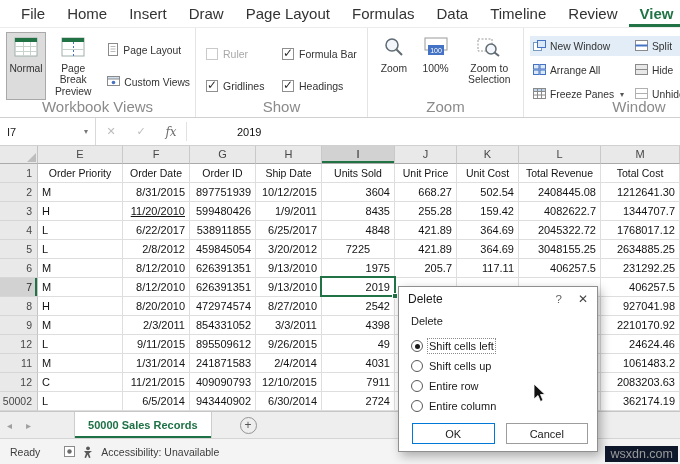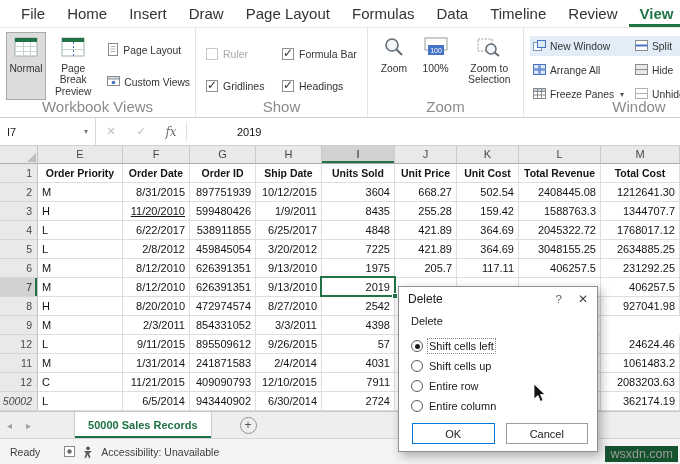--- a/index.html
+++ b/index.html
@@ -44,21 +44,21 @@
 #grid{position:absolute;left:0;top:146px;width:680px;height:265px;background:#fff;overflow:hidden}
 #grid-head{display:flex;height:18px}
 #corner{position:relative;width:38px;background:#e9e9e9;border-right:1px solid #c3c3c3;border-bottom:1px solid #ababab}
 .corner-tri{position:absolute;right:1px;bottom:1px;width:0;height:0;border-left:9px solid transparent;border-bottom:9px solid #bdbdbd}
 .colh{height:18px;line-height:17px;text-align:center;color:#474747;background:#e9e9e9;border-right:1px solid #c9c9c9;border-bottom:1px solid #ababab}
 .colh.sel{background:#d2d2d2;color:#1f1f1f;box-shadow:inset 0 -2px 0 #217346}
 .grow{display:flex;height:19px}
 .rowh{background:#e9e9e9;border-right:1px solid #c3c3c3;border-bottom:1px solid #d6d6d6;font-size:10.5px;line-height:19px;color:#474747;text-align:right;padding-right:5px}
 .rowh.sel{background:#d2d2d2;color:#1f1f1f;box-shadow:inset -2px 0 0 #217346}
 .cell{border-right:1px solid #dedede;border-bottom:1px solid #dedede;line-height:18px;padding:0 4px;color:#141414;white-space:nowrap;overflow:hidden}
-.cell.c{font-weight:700;text-align:center;font-size:10.5px;padding:0 1px}
+.cell.c{font-weight:400;text-align:center;font-size:10.5px;padding:0 1px}
 .cell.r{text-align:right}
 .cell.l{text-align:left}
 #sel-border{position:absolute;left:320px;top:130px;width:76px;height:21px;border:2px solid #217346;pointer-events:none;z-index:3}
 #sel-border .handle{position:absolute;right:-4px;bottom:-4px;width:6px;height:6px;background:#217346;border:1px solid #fff}
 
 
 #sheet-bar{position:absolute;left:0;top:411px;width:680px;height:27px;background:#eeeeee;border-top:1px solid #c6c6c6;display:flex;align-items:stretch}
 .sb-nav{display:flex;align-items:center;color:#a0a0a0;font-size:10px;padding:0 7px}
 #sheet-tab{margin-left:36px;display:flex;align-items:center;padding:0 13px;background:#fff;border-left:1px solid #cdcdcd;border-right:1px solid #cdcdcd;box-shadow:inset 0 -2px 0 #1e7145;color:#1e7145;font-weight:700}
 #add-sheet{align-self:center;margin-left:28px;width:17px;height:17px;border:1px solid #949494;border-radius:50%;display:flex;align-items:center;justify-content:center;color:#555;font-size:12px;line-height:1}
@@ -79,21 +79,21 @@
 .radio-row{display:flex;align-items:center;gap:6px;height:20px}
 .radio{width:12px;height:12px;border:1px solid #595959;border-radius:50%;background:#fff;position:relative;flex:none}
 .radio.on::after{content:"";position:absolute;left:2.5px;top:2.5px;width:5px;height:5px;border-radius:50%;background:#1a1a1a}
 .rlabel{color:#1a1a1a}
 .rlabel.focus{outline:1px dotted #8a8a8a;outline-offset:1px}
 .dlg-buttons{position:absolute;left:13px;right:9px;bottom:7px;display:flex;gap:11px}
 .dlg-btn{flex:1;height:21px;background:#fff;border:1px solid #9d9d9d;font-family:inherit;font-size:11px;color:#1a1a1a}
 .dlg-btn.ok{border-color:#0078d7}
 
 #cursor{position:absolute;left:533px;top:383px;z-index:12}
-#watermark{position:absolute;right:2px;bottom:2px;z-index:11;background:#14532d;padding:1px 5px;color:#9a9a9a;font-size:12.5px}
+#watermark{position:absolute;right:2px;bottom:2px;z-index:11;background:#0f172a;padding:1px 5px;color:#9a9a9a;font-size:12.5px}
 </style>
 </head>
 <body>
 
 <div id="app">
 
   <div id="ribbon-tabs">
       <div class="rtab">File</div>
       <div class="rtab">Home</div>
       <div class="rtab">Insert</div>
@@ -342,42 +342,42 @@
         </div>
         <div class="grow">
           <div class="rowh" style="width: 38px;">3</div>
           <div class="cell l" style="width: 85px;">H</div>
           <div class="cell r" style="width: 67px; text-decoration: underline;">11/20/2010</div>
           <div class="cell r" style="width: 66px;">599480426</div>
           <div class="cell r" style="width: 66px;">1/9/2011</div>
           <div class="cell r" style="width: 73px;">8435</div>
           <div class="cell r" style="width: 62px;">255.28</div>
           <div class="cell r" style="width: 62px;">159.42</div>
-          <div class="cell r" style="width: 82px;">1588763.3</div>
+          <div class="cell r" style="width: 82px;">4082622.7</div>
           <div class="cell r" style="width: 79px;">1344707.7</div>
         </div>
         <div class="grow">
           <div class="rowh" style="width: 38px;">4</div>
           <div class="cell l" style="width: 85px;">L</div>
           <div class="cell r" style="width: 67px;">6/22/2017</div>
           <div class="cell r" style="width: 66px;">538911855</div>
           <div class="cell r" style="width: 66px;">6/25/2017</div>
           <div class="cell r" style="width: 73px;">4848</div>
           <div class="cell r" style="width: 62px;">421.89</div>
           <div class="cell r" style="width: 62px;">364.69</div>
           <div class="cell r" style="width: 82px;">2045322.72</div>
           <div class="cell r" style="width: 79px;">1768017.12</div>
         </div>
         <div class="grow">
           <div class="rowh" style="width: 38px;">5</div>
           <div class="cell l" style="width: 85px;">L</div>
           <div class="cell r" style="width: 67px;">2/8/2012</div>
           <div class="cell r" style="width: 66px;">459845054</div>
           <div class="cell r" style="width: 66px;">3/20/2012</div>
-          <div class="cell r" style="width: 73px;">7225</div>
+          <div class="cell r" style="width: 73px; text-align: center;">7225</div>
           <div class="cell r" style="width: 62px;">421.89</div>
           <div class="cell r" style="width: 62px;">364.69</div>
           <div class="cell r" style="width: 82px;">3048155.25</div>
           <div class="cell r" style="width: 79px;">2634885.25</div>
         </div>
         <div class="grow">
           <div class="rowh" style="width: 38px;">6</div>
           <div class="cell l" style="width: 85px;">M</div>
           <div class="cell r" style="width: 67px;">8/12/2010</div>
           <div class="cell r" style="width: 66px;">626391351</div>
@@ -415,28 +415,29 @@
         <div class="grow">
           <div class="rowh" style="width: 38px;">9</div>
           <div class="cell l" style="width: 85px;">M</div>
           <div class="cell r" style="width: 67px;">2/3/2011</div>
           <div class="cell r" style="width: 66px;">854331052</div>
           <div class="cell r" style="width: 66px;">3/3/2011</div>
           <div class="cell r" style="width: 73px;">4398</div>
           <div class="cell r" style="width: 62px;"></div>
           <div class="cell r" style="width: 62px;"></div>
           <div class="cell r" style="width: 82px;"></div>
+          <div class="cell r" style="width: 79px;">2210170.92</div>
         </div>
         <div class="grow">
           <div class="rowh" style="width: 38px;">12</div>
           <div class="cell l" style="width: 85px;">L</div>
           <div class="cell r" style="width: 67px;">9/11/2015</div>
           <div class="cell r" style="width: 66px;">895509612</div>
           <div class="cell r" style="width: 66px;">9/26/2015</div>
-          <div class="cell r" style="width: 73px;">57</div>
+          <div class="cell r" style="width: 73px;">49</div>
           <div class="cell r" style="width: 62px;"></div>
           <div class="cell r" style="width: 62px;"></div>
           <div class="cell r" style="width: 82px;"></div>
           <div class="cell r" style="width: 79px;">24624.46</div>
         </div>
         <div class="grow">
           <div class="rowh" style="width: 38px;">11</div>
           <div class="cell l" style="width: 85px;">M</div>
           <div class="cell r" style="width: 67px;">1/31/2014</div>
           <div class="cell r" style="width: 66px;">241871583</div>
@@ -453,21 +454,21 @@
           <div class="cell r" style="width: 67px;">11/21/2015</div>
           <div class="cell r" style="width: 66px;">409090793</div>
           <div class="cell r" style="width: 66px;">12/10/2015</div>
           <div class="cell r" style="width: 73px;">7911</div>
           <div class="cell r" style="width: 62px;"></div>
           <div class="cell r" style="width: 62px;"></div>
           <div class="cell r" style="width: 82px;"></div>
           <div class="cell r" style="width: 79px;">2083203.63</div>
         </div>
         <div class="grow">
-          <div class="rowh" style="width: 38px; font-style: italic;">50002</div>
+          <div class="rowh" style="width: 38px;">50002</div>
           <div class="cell l" style="width: 85px;">L</div>
           <div class="cell r" style="width: 67px;">6/5/2014</div>
           <div class="cell r" style="width: 66px;">943440902</div>
           <div class="cell r" style="width: 66px;">6/30/2014</div>
           <div class="cell r" style="width: 73px;">2724</div>
           <div class="cell r" style="width: 62px;"></div>
           <div class="cell r" style="width: 62px;"></div>
           <div class="cell r" style="width: 82px;"></div>
           <div class="cell r" style="width: 79px;">362174.19</div>
         </div>

